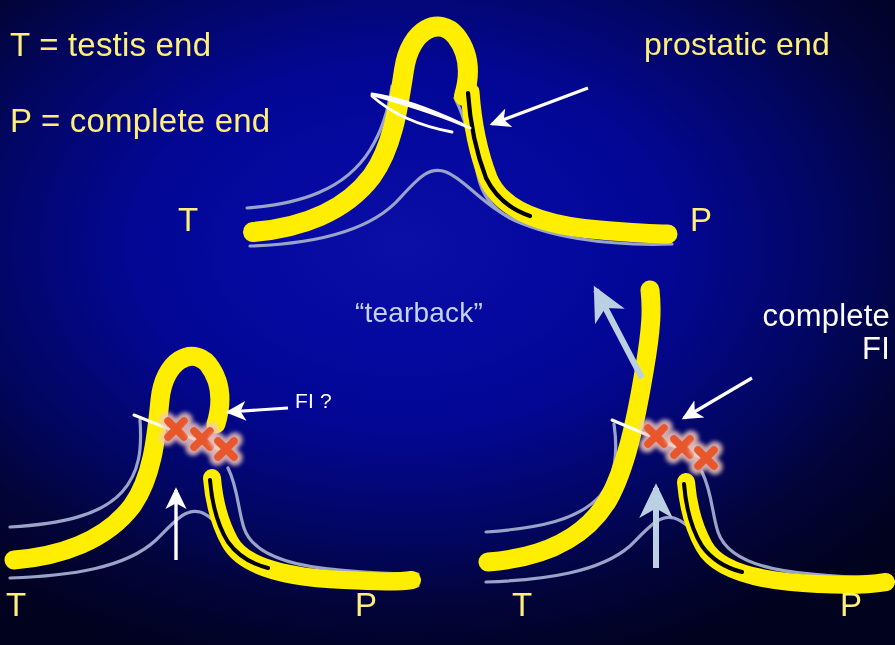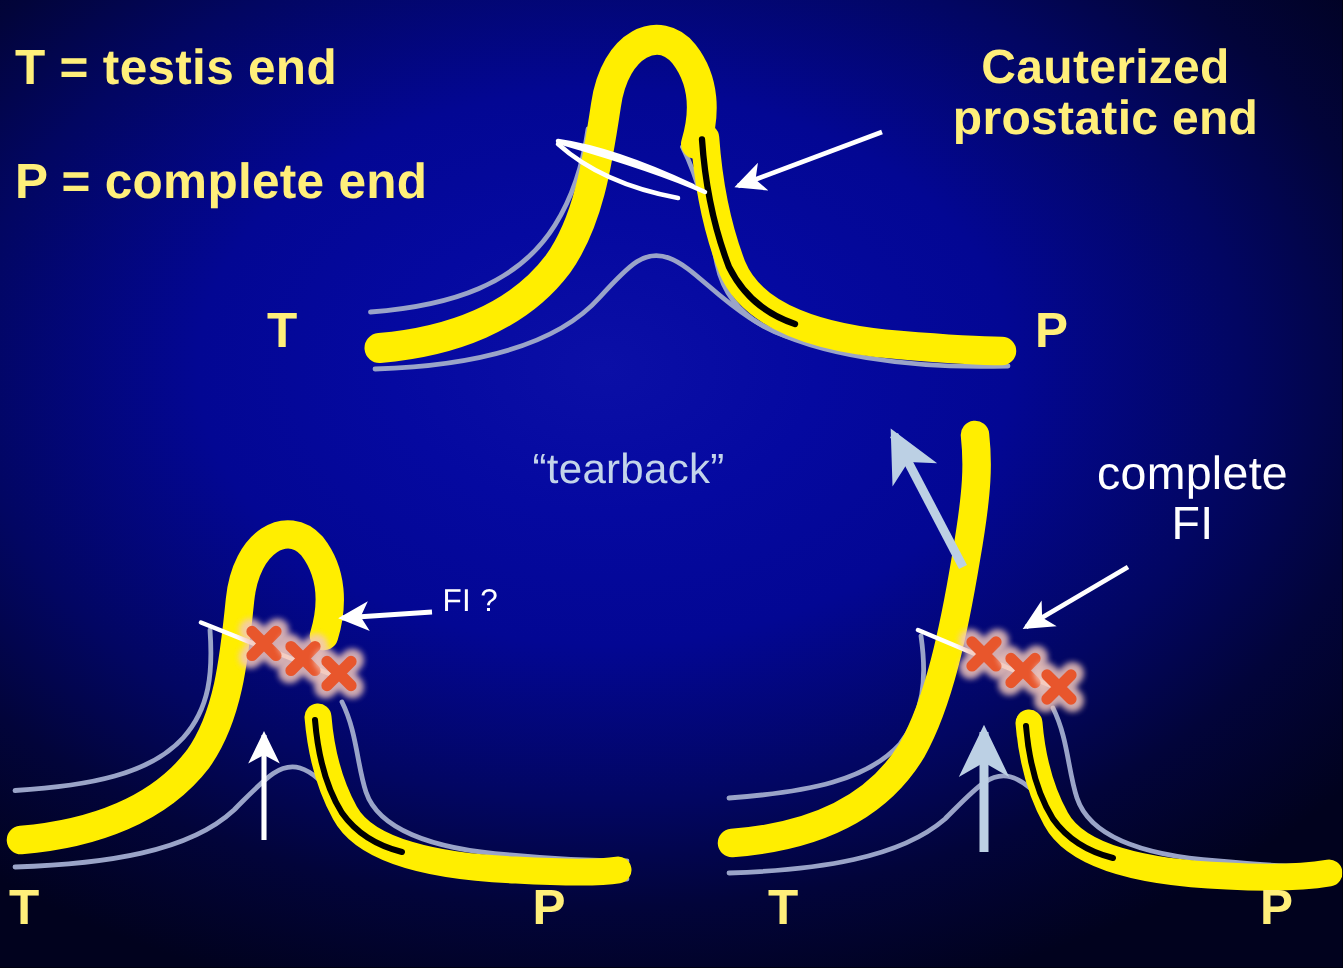--- a/index.html
+++ b/index.html
@@ -29,21 +29,21 @@
     left: 0; top: 0;
     width: 895px;
     height: 645px;
   }
   .lbl {
     position: absolute;
     white-space: nowrap;
     line-height: 1.05;
     letter-spacing: 0.2px;
   }
-  .yellow-txt { color: #ffef7a; font-weight: bold; }
+  .yellow-txt { color: #ffef7a; }
   .white-txt  { color: #ffffff; }
   .blue-txt   { color: #c3d4ea; }
 
   
   #legend-testis   { left: 10px;  top: 28px;  font-size: 33px; }
   #legend-prostate { left: 10px;  top: 104px; font-size: 33px; }
 
   
   #cauterized-label {
     left: 592px; top: 28px;
@@ -52,21 +52,21 @@
     width: 290px;
   }
   #top-t { left: 178px; top: 203px; font-size: 33px; }
   #top-p { left: 690px; top: 203px; font-size: 33px; }
 
   
   #tearback-label { left: 355px; top: 298px; font-size: 28px; }
   #complete-fi-label {
     left: 700px; top: 300px;
     font-size: 31px;
-    text-align: center;
+    text-align: right;
     width: 190px;
   }
   #fi-question { left: 295px; top: 390px; font-size: 21px; }
 
   
   #no-fi    { left: 122px; top: 578px; font-size: 31px; }
   #bl-t     { left: 6px;   top: 588px; font-size: 33px; }
   #bl-p     { left: 355px; top: 588px; font-size: 33px; }
   #br-t     { left: 512px; top: 588px; font-size: 33px; }
   #br-p     { left: 840px; top: 588px; font-size: 33px; }
@@ -187,21 +187,20 @@
 
       <line x1="656" y1="568" x2="656" y2="488" stroke="#bcd0e4" stroke-width="6" marker-end="url(#arrowhead-blue)"></line>
     </g>
   </svg>
 
   <div class="lbl yellow-txt" id="legend-testis">T = testis end</div>
 
   <div class="lbl yellow-txt" id="legend-prostate">P = complete end</div>
 
   <div class="lbl yellow-txt" id="cauterized-label">
-    <div>Cauterized</div>
     <div>prostatic end</div>
   </div>
 
   <div class="lbl yellow-txt" id="top-t">T</div>
 
   <div class="lbl yellow-txt" id="top-p">P</div>
 
   <div class="lbl blue-txt" id="tearback-label">“tearback”</div>
 
   <div class="lbl white-txt" id="complete-fi-label">

